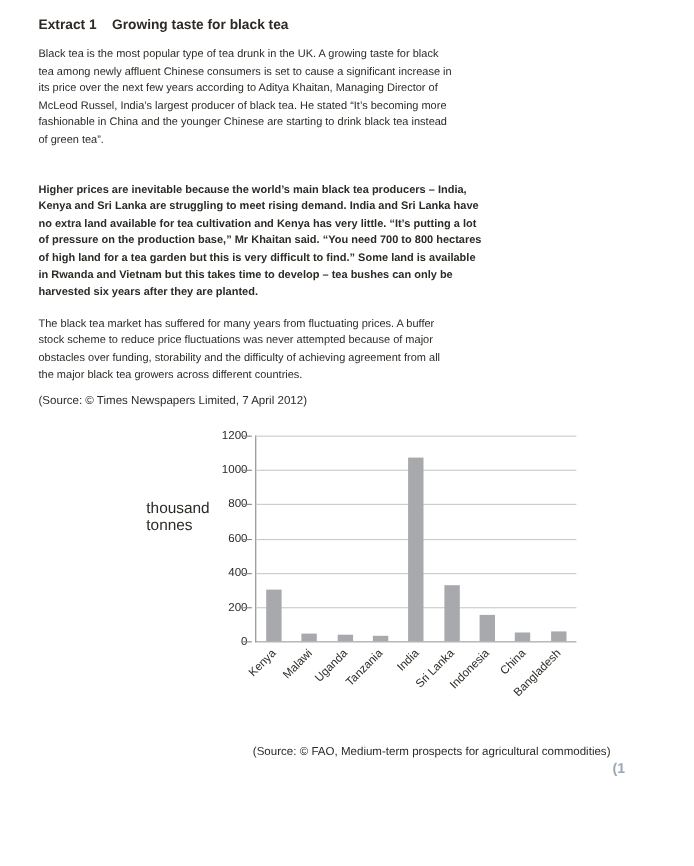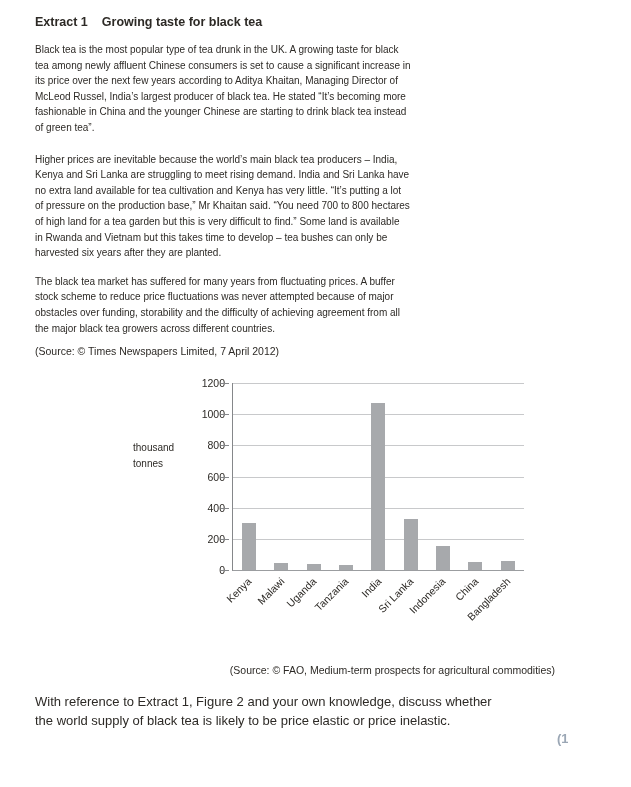--- a/index.html
+++ b/index.html
@@ -7,21 +7,21 @@
     position:relative; width:568px; height:787px; background:#ffffff;
     font-family:"Liberation Sans", sans-serif; color:#2d2a26; overflow:hidden;
   }
   .content { padding-left:35px; padding-top:14px; }
 
   .heading { font-weight:bold; font-size:12.5px; line-height:16px; }
   .h-label { margin-right:14px; }
 
   .para-row { position:relative; width:580px; }
   .p1 { margin-top:12px; }
-  .p2 { margin-top:16px; }
+  .p2 { margin-top:29px;font-weight:bold; }
   .p3 { margin-top:13px; }
   .body-text {
     margin:0; font-size:10px; line-height:15.6px;
     white-space:pre-line; width:500px;
   }
   .lineno {
     position:absolute; left:518px; width:30px; text-align:right;
     font-size:11px; line-height:15.6px; color:#2d2a26;
   }
   .ln1 { top:62px; }
@@ -33,21 +33,21 @@
   .src-fao   { width:520px; text-align:right; margin-top:32px; }
 
   .fig-title {
     font-weight:bold; font-size:12px; line-height:15px;
     width:470px; text-align:center; margin-top:9px;
   }
 
   .chart-wrap { position:relative; margin-top:18px; height:256px; }
   .y-axis-title {
     position:absolute; left:98px; top:64px;
-    font-size:10px; line-height:16px; white-space:pre-line;
+    font-size:14px; line-height:16px; white-space:pre-line;
   }
   .plot {
     position:absolute; left:197px; top:7px; width:291px; height:187px;
     border-left:1px solid #85878a; border-bottom:1px solid #9b9da0;
   }
   .gridline { position:absolute; left:0; width:100%; height:1px; background:#c8c9cb; }
   .bars { position:absolute; left:0; top:0; right:0; bottom:0; display:flex; align-items:flex-end; }
   .bar-cell { flex:1; display:flex; justify-content:center; align-items:flex-end; height:100%; position:relative; z-index:2; }
   .bar { width:14px; }
   .ytick-label { position:absolute; left:130px; width:60px; text-align:right; font-size:10.5px; line-height:14px; }
@@ -162,19 +162,17 @@
         <div class="xlabel" style="left: 235.167px;">Tanzania</div>
         <div class="xlabel" style="left: 267.5px;">India</div>
         <div class="xlabel" style="left: 299.833px;">Sri Lanka</div>
         <div class="xlabel" style="left: 332.167px;">Indonesia</div>
         <div class="xlabel" style="left: 364.5px;">China</div>
         <div class="xlabel" style="left: 396.833px;">Bangladesh</div>
       </div>
 
     <div class="src src-fao">(Source: © FAO, Medium-term prospects for agricultural commodities)</div>
 
-    <div class="question">With reference to Extract 1, Figure 2 and your own knowledge, discuss whether
-the world supply of black tea is likely to be price elastic or price inelastic.</div>
 
     <div class="marks">(10)</div>
 
   </div>
 </div>
 
 </body></html>

